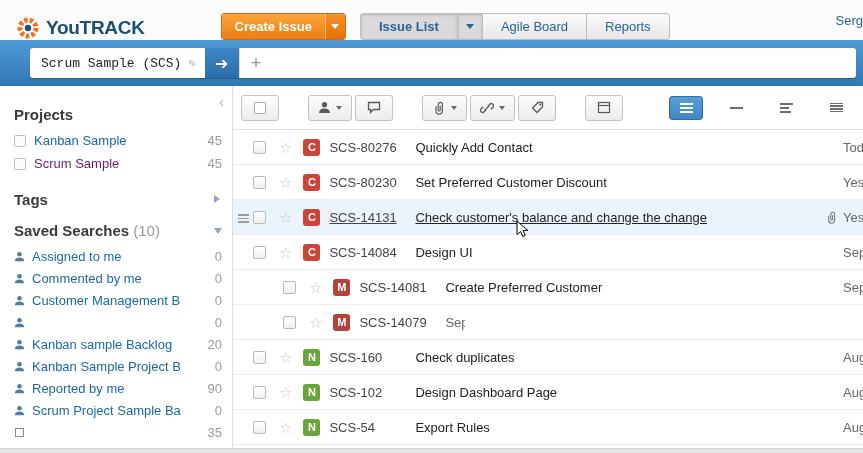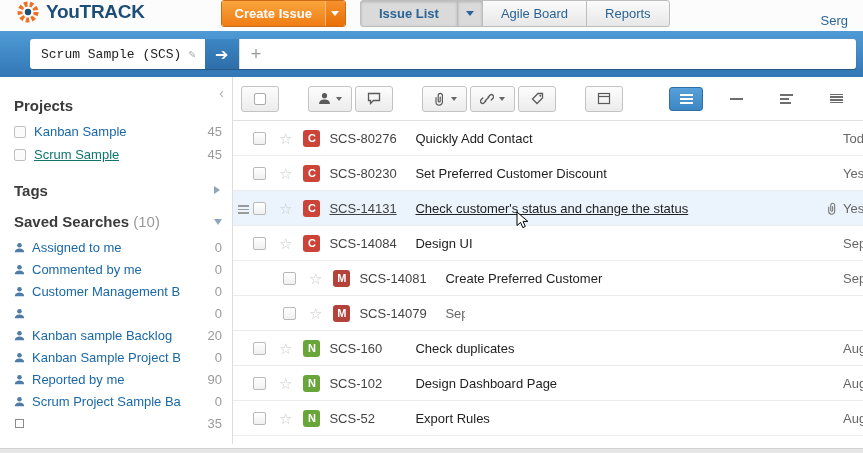--- a/index.html
+++ b/index.html
@@ -1,35 +1,35 @@
 <!DOCTYPE html>
 <html lang="en"><head>
 <meta charset="utf-8">
 <style>
   * { box-sizing: border-box; margin: 0; padding: 0; }
   html,body { width:863px; height:453px; overflow:hidden; }
   body { font-family:"Liberation Sans", sans-serif; background:#fff; position:relative; }
 
   
-  .header { height:31px; background:#fcfcfc; display:flex; align-items:flex-start; padding-left:16px; position:relative; }
+  .header { height:40px; background:#fcfcfc; display:flex; align-items:flex-end; padding-left:16px; position:relative; }
   .brand { display:flex; align-items:center; gap:6px; }
   .brand-text { font-size:19px; font-weight:bold; color:#1d4e77; letter-spacing:-0.3px; }
   .brand-text .lite { font-weight:bold; }
   .create { height:27px; display:flex; border-radius:3px; overflow:hidden; border:1px solid #cf6a15; margin-left:76px; cursor:pointer; }
   .create-label { padding:0 13px; display:flex; align-items:center; background:linear-gradient(#faa53d,#f07c14); color:#fff; font-weight:bold; font-size:13px; }
   .create-caret { width:20px; display:flex; align-items:center; justify-content:center; border-left:1px solid rgba(255,255,255,.45); background:linear-gradient(#f6912b,#e86f06); }
   .caret-down-w { width:0; height:0; border-left:4px solid transparent; border-right:4px solid transparent; border-top:5px solid #fff; }
   .caret-down-b { width:0; height:0; border-left:4px solid transparent; border-right:4px solid transparent; border-top:5px solid #2a6496; }
   .tabbar { display:flex; margin-left:14px; }
   .tab { height:27px; display:flex; align-items:center; padding:0 18px; border:1px solid #bdbdbd; margin-left:-1px; background:linear-gradient(#fbfbfb,#e7e7e7); color:#2a6496; font-size:13px; cursor:pointer; }
   .tab:first-child { border-radius:3px 0 0 3px; margin-left:0; }
   .tab:last-child { border-radius:0 3px 3px 0; }
   .tab.active { background:#dadada; box-shadow:inset 0 1px 3px rgba(0,0,0,.18); font-weight:bold; }
   .tab.caret-tab { padding:0 8px; }
-  .username { position:absolute; right:15px; top:13px; font-size:13px; color:#2a6496; white-space:nowrap; cursor:pointer; }
+  .username { position:absolute; right:0; top:13px; font-size:13px; color:#2a6496; white-space:nowrap; cursor:pointer; }
 
   
   .searchbar { height:46px; background:linear-gradient(#4f9bd6,#3277b5); display:flex; align-items:center; padding:0 7px 0 30px; }
   .sbox { flex:1; height:30px; background:#fff; border-radius:3px; display:flex; align-items:stretch; overflow:hidden; box-shadow:0 1px 1px rgba(0,0,0,.3); }
   .query { display:flex; align-items:center; padding:0 9px 0 11px; font-family:"Liberation Mono", monospace; font-size:13px; color:#222; cursor:text; }
   .pencil { color:#a7a7a7; font-size:12px; margin-left:7px; }
   .go { width:34px; background:linear-gradient(#3c86c4,#2d6ea9); color:#fff; display:flex; align-items:center; justify-content:center; font-size:16px; cursor:pointer; flex:none; }
   .rest { flex:1; display:flex; align-items:center; padding:0 11px; border-left:1px solid #ddd; cursor:text; }
   .plus { color:#9a9a9a; font-size:18px; line-height:1; }
   .rest input { border:none; outline:none; flex:1; margin-left:8px; font-size:13px; }
@@ -37,21 +37,21 @@
   
   .content { display:flex; height:367px; }
   .sidebar { width:232px; background:#fff; position:relative; padding-top:2px; flex:none; }
   .collapse { position:absolute; top:8px; right:8px; color:#b0b0b0; font-size:15px; line-height:1; cursor:pointer; }
   .s-head { position:relative; margin:18px 14px 6px 14px; font-size:15px; font-weight:bold; color:#3b3b3b; cursor:pointer; }
   .s-head .cnt-gray { color:#9a9a9a; font-weight:normal; }
   .tri-right { position:absolute; right:-2px; top:4px; width:0; height:0; border-left:6px solid #8fa6bd; border-top:4px solid transparent; border-bottom:4px solid transparent; }
   .tri-down { position:absolute; right:-4px; top:6px; width:0; height:0; border-top:6px solid #8fa6bd; border-left:4px solid transparent; border-right:4px solid transparent; }
   .s-item { height:23px; display:flex; align-items:center; padding:0 10px 0 14px; font-size:13px; cursor:pointer; }
   .s-item .lbl { color:#1a68a8; white-space:nowrap; overflow:hidden; max-width:170px; }
-  .s-item .lbl.current { color:#0f766e;text-decoration:underline; }
+  .s-item .lbl.current { color:#701a75; }
   .s-item .cnt { margin-left:auto; color:#9a9a9a; }
   .pcb { width:12px; height:12px; border:1px solid #c0c0c0; border-radius:2px; background:#fbfbfb; margin-right:8px; flex:none; }
   .person-sm { width:11px; height:11px; margin-right:7px; flex:none; }
   .sq { width:9px; height:9px; border:1px solid #8b8b8b; margin:0 8px 0 1px; flex:none; }
   .saved-item { height:22px; }
 
   .main { flex:1; border-left:1px solid #ddd; overflow:hidden; background:#fff; position:relative; }
 
   
   .toolbar { display:flex; align-items:center; height:44px; padding:0 10px 0 8px; border-bottom:1px solid #e0e0e0; }
@@ -338,21 +338,21 @@
         <span class="drag">
             <i></i>
             <i></i>
             <i></i>
           </span>
         <span class="rcb"></span>
         <span class="star">☆</span>
         <span class="badge badge-C">C</span>
         <span class="iid u">SCS-14131</span>
         <span class="summary">
-          <span class="u">Check customer's status and change the status</span>
+          <span class="u">Check customer's balance and change the change</span>
           <svg class="cursor-svg" width="13" height="19" viewBox="0 0 13 19">
             <path d="M1 1 L1 14.5 L4.6 11.4 L6.8 16.6 L9.3 15.5 L7.1 10.4 L11.8 10.4 Z" fill="#fff" stroke="#000" stroke-width="1"></path>
           </svg>
         </span>
         <span class="attach">
           <svg width="13" height="14" viewBox="0 0 14 15">
               <path d="M4 6.5 V11 a3.2 3.2 0 0 0 6.4 0 V4.5 a2.1 2.1 0 0 0 -4.2 0 V10 a1 1 0 0 0 2 0 V6" fill="none" stroke="#777" stroke-width="1.2" stroke-linecap="round"></path>
             </svg>
         </span>
         <span class="date">Yes</span>
@@ -399,21 +399,21 @@
         <span class="badge badge-N">N</span>
         <span class="iid">SCS-102</span>
         <span class="summary">Design Dashboard Page</span>
         <span class="date">Aug</span>
       </div>
 
       <div class="row">
         <span class="rcb"></span>
         <span class="star">☆</span>
         <span class="badge badge-N">N</span>
-        <span class="iid">SCS-52</span>
+        <span class="iid">SCS-54</span>
         <span class="summary">Export Rules</span>
         <span class="date">Aug</span>
       </div>
 
     </div>
   </div>
 </div>
 
 <div class="bottombar"></div>
 

